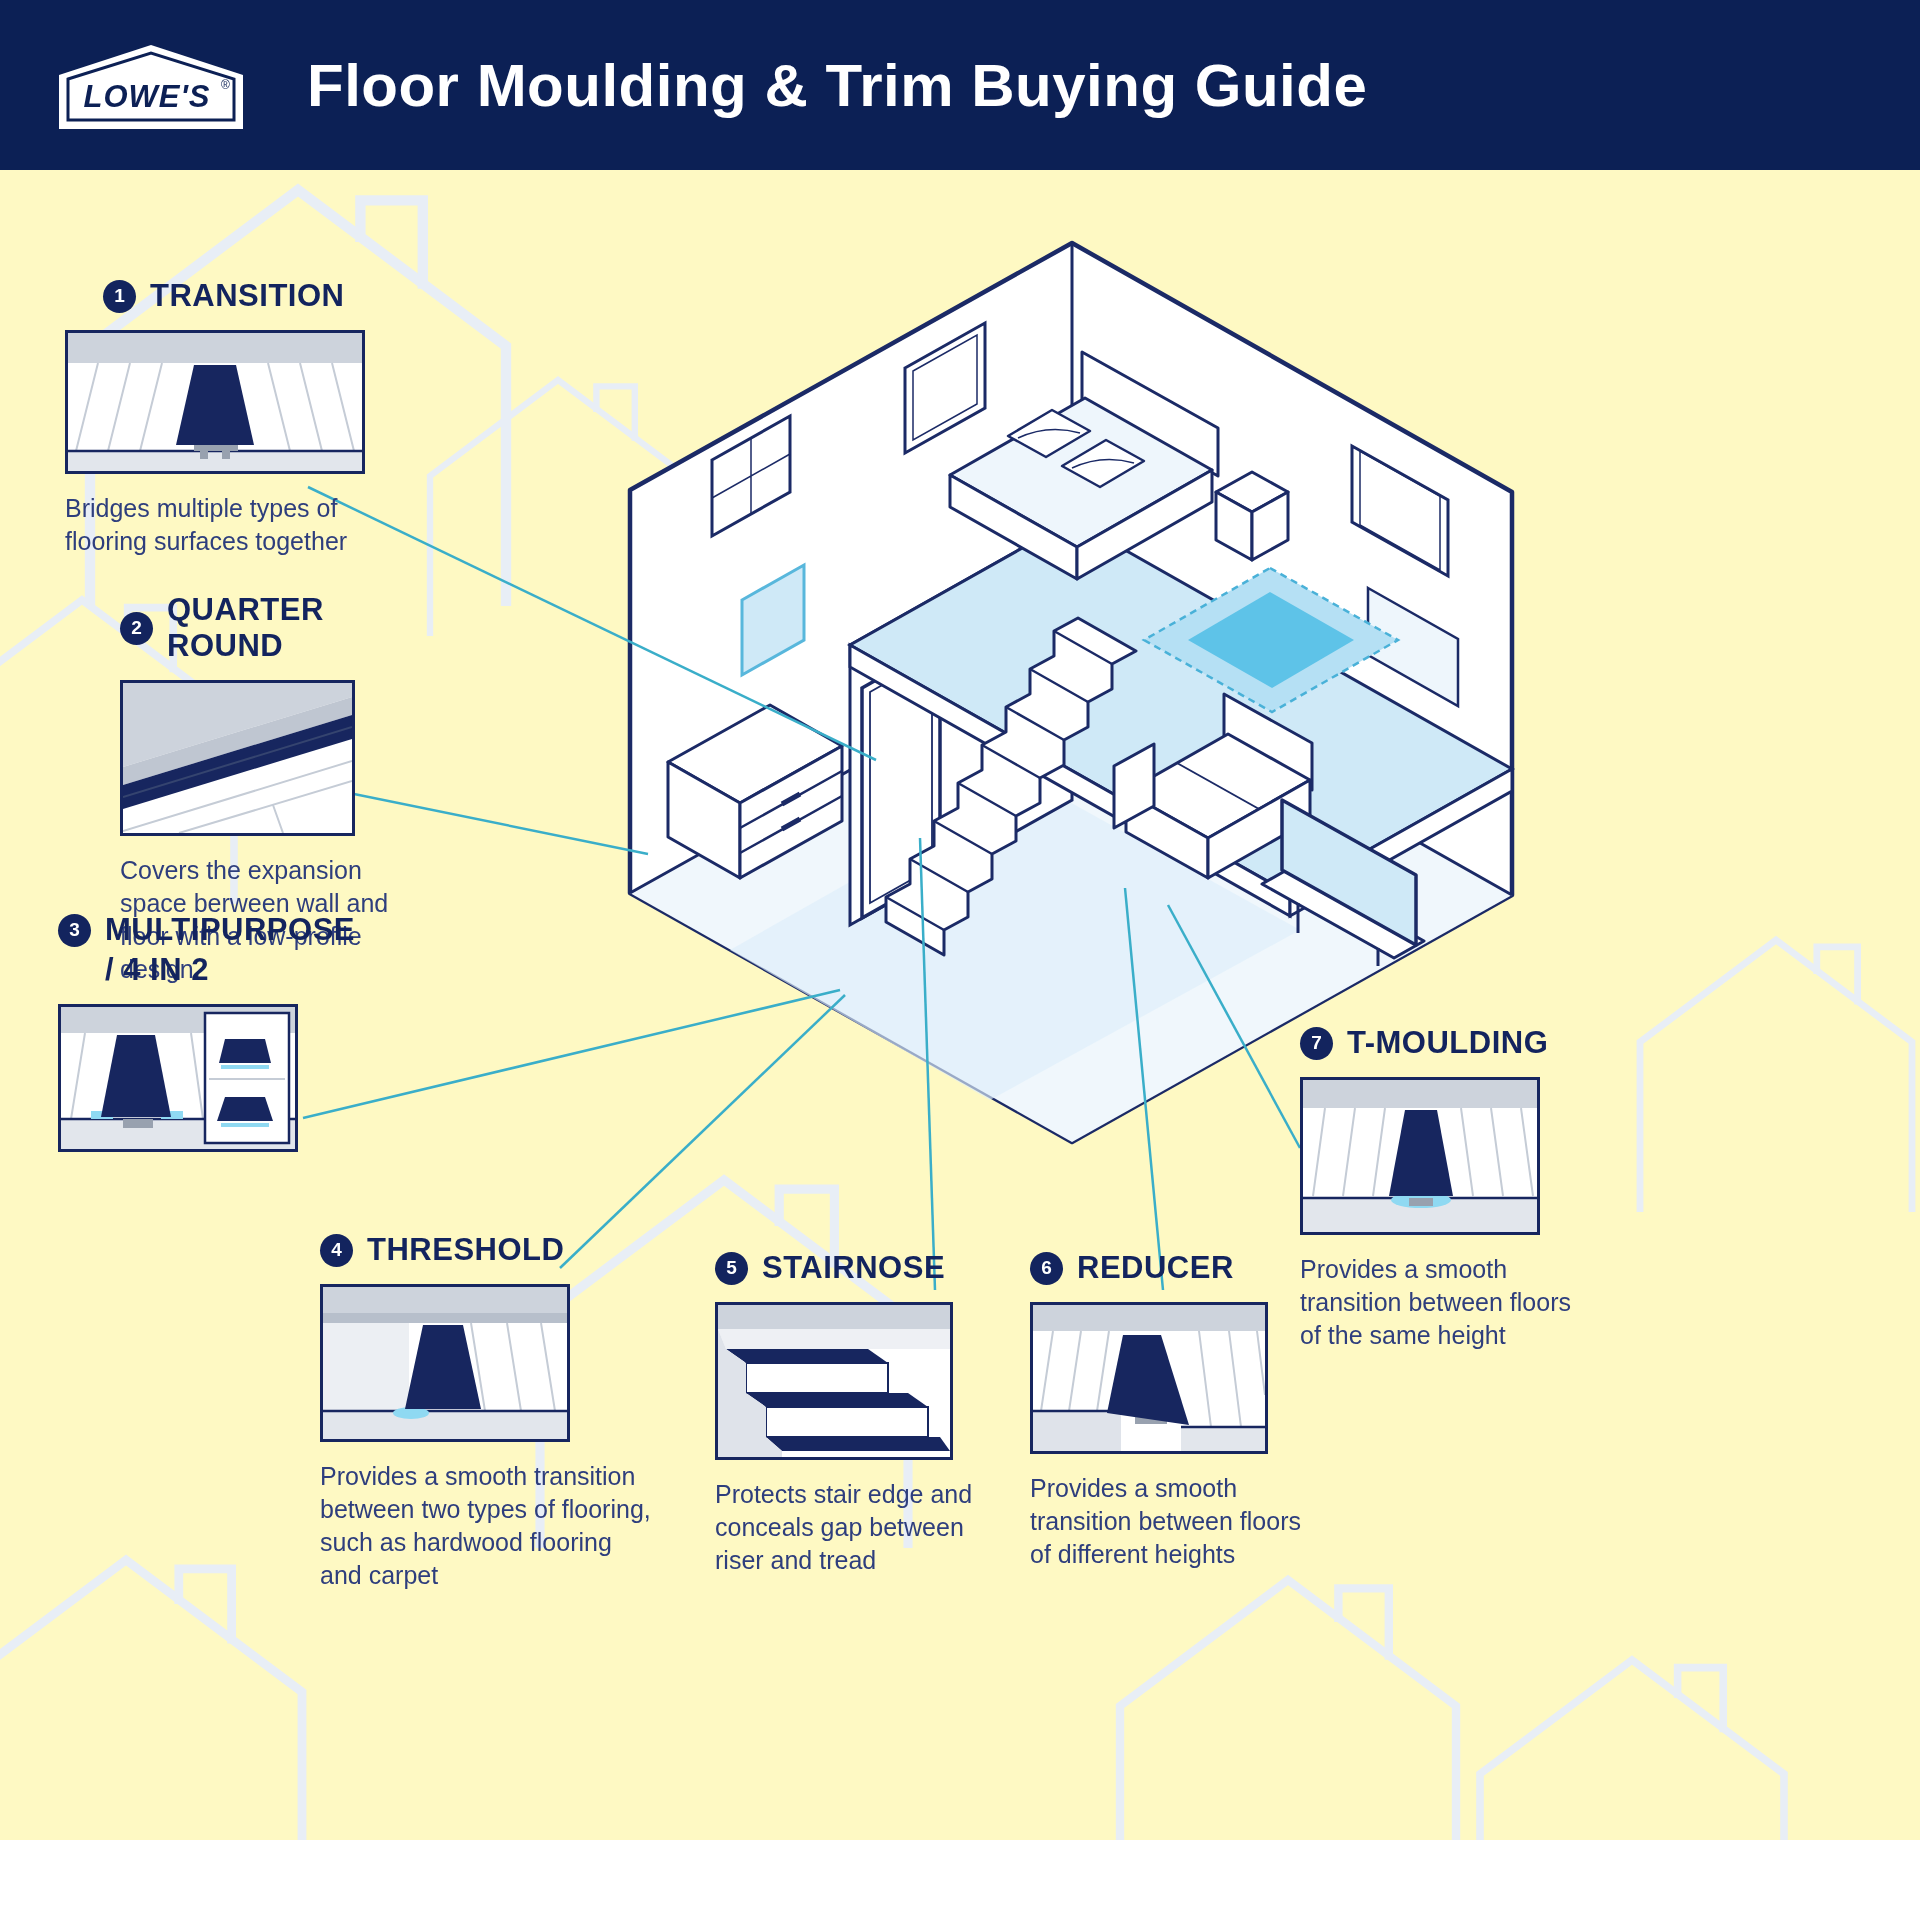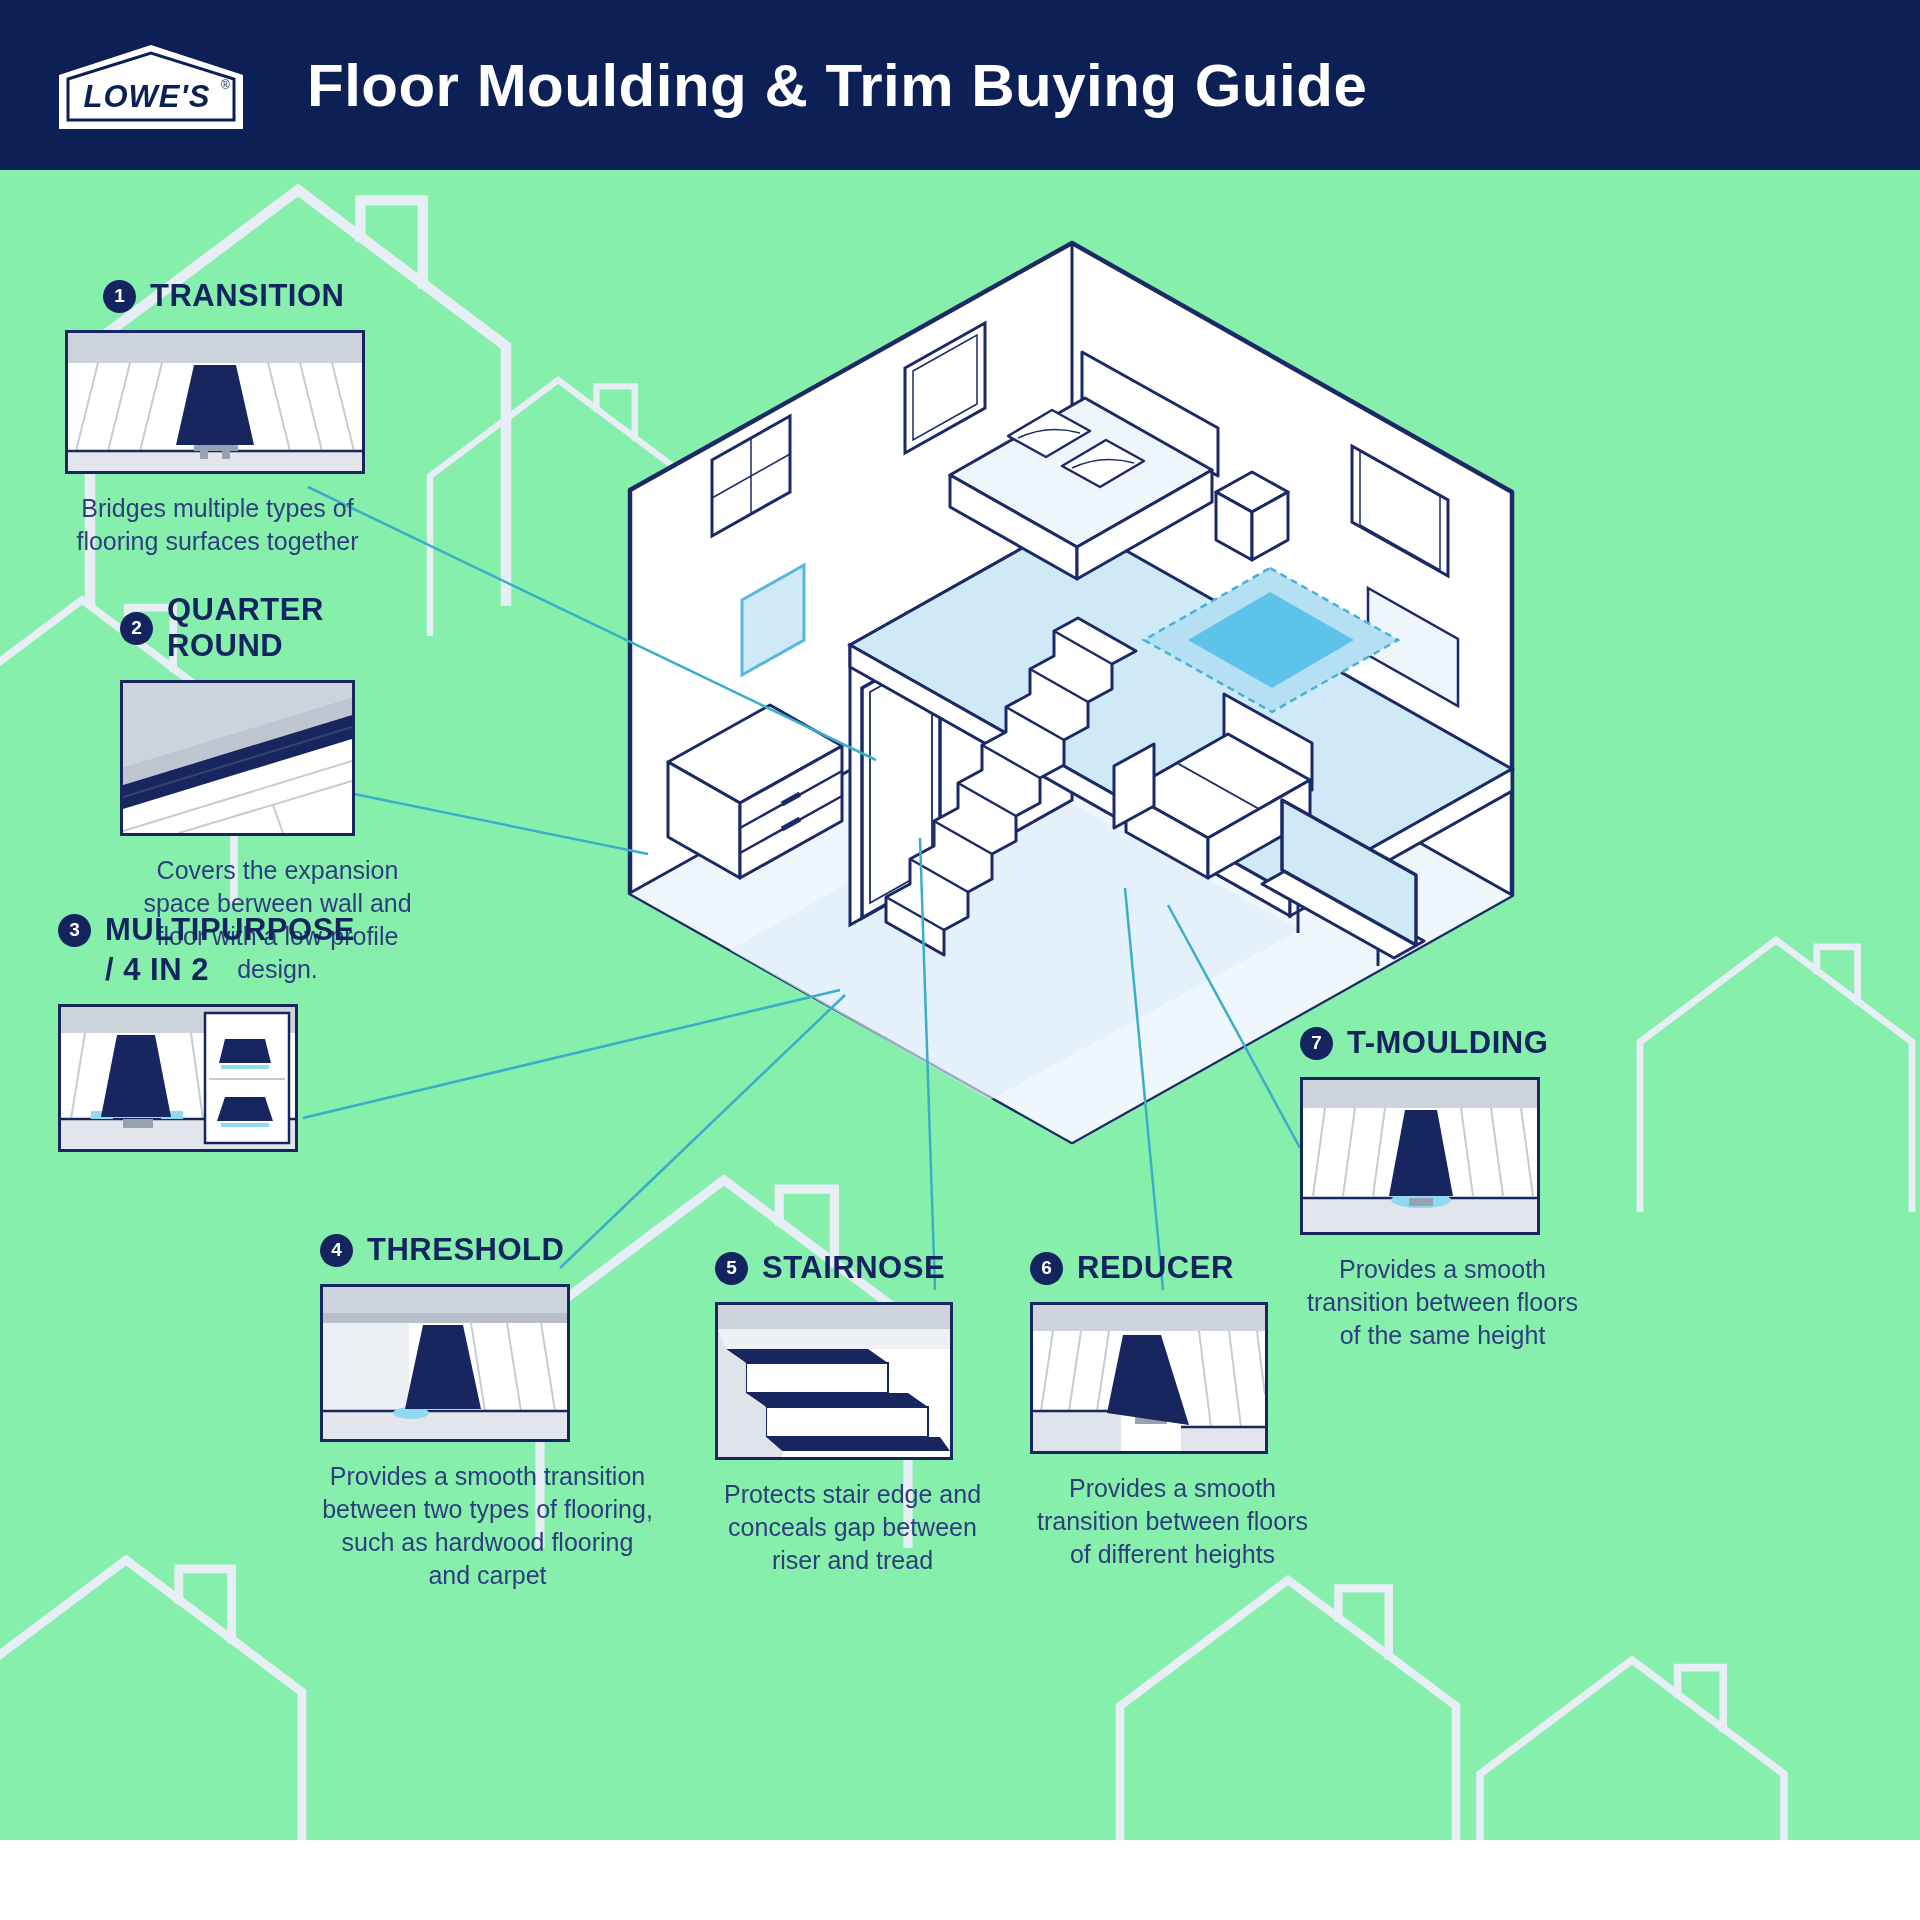--- a/index.html
+++ b/index.html
@@ -1,37 +1,37 @@
 <!DOCTYPE html>
 <html><head>
 <meta charset="utf-8">
 <style>
   * { margin:0; padding:0; box-sizing:border-box; }
   html,body { background:#ffffff; }
   body { font-family:"Liberation Sans", sans-serif; }
-  .canvas { position:relative; width:1920px; height:1840px; background:#86efac; overflow:hidden; }
+  .canvas { position:relative; width:1920px; height:1840px; background:#fef9c3; overflow:hidden; }
 
   .bg-pattern { position:absolute; left:0; top:0; z-index:0; }
 
   .header { position:absolute; left:0; top:0; width:1920px; height:170px; background:#0c2055;
             display:flex; align-items:center; z-index:5; }
   .logo { margin-left:55px; flex:0 0 auto; }
   .page-title { color:#ffffff; font-size:60px; font-weight:800; letter-spacing:0.5px; margin-left:60px; }
 
   .scene { position:absolute; left:0; top:0; z-index:1; pointer-events:none; }
 
   .callout { position:absolute; z-index:3; }
   .callout-head { display:flex; align-items:center; gap:14px; }
   .badge { display:inline-flex; width:33px; height:33px; border-radius:50%; background:#13245e; color:#fff;
            font-weight:700; font-size:19px; align-items:center; justify-content:center; flex:0 0 auto; }
   .callout-title { font-size:31px; font-weight:800; color:#13245e; letter-spacing:0.5px; }
   .title-line2 { font-size:31px; font-weight:800; color:#13245e; letter-spacing:0.5px; margin:4px 0 0 47px; }
   .thumb { margin-top:16px; border:3px solid #17265f; background:#fff; }
   .thumb svg { display:block; }
-  .caption { font-size:25px; color:#2e3e7d; line-height:1.32; margin-top:18px; font-weight:500;text-align:center; }
+  .caption { font-size:25px; color:#2e3e7d; line-height:1.32; margin-top:18px; font-weight:500; }
 </style>
 </head>
 <body>
 
 <div class="canvas">
 
   <svg class="bg-pattern" width="1920" height="1920" viewBox="0 0 1920 1920">
     <defs>
       <g id="bgh" fill="none" stroke="#e8eef6" stroke-width="4">
         <path d="M0,160 L0,60 L80,0 L160,60 L160,160"></path>

